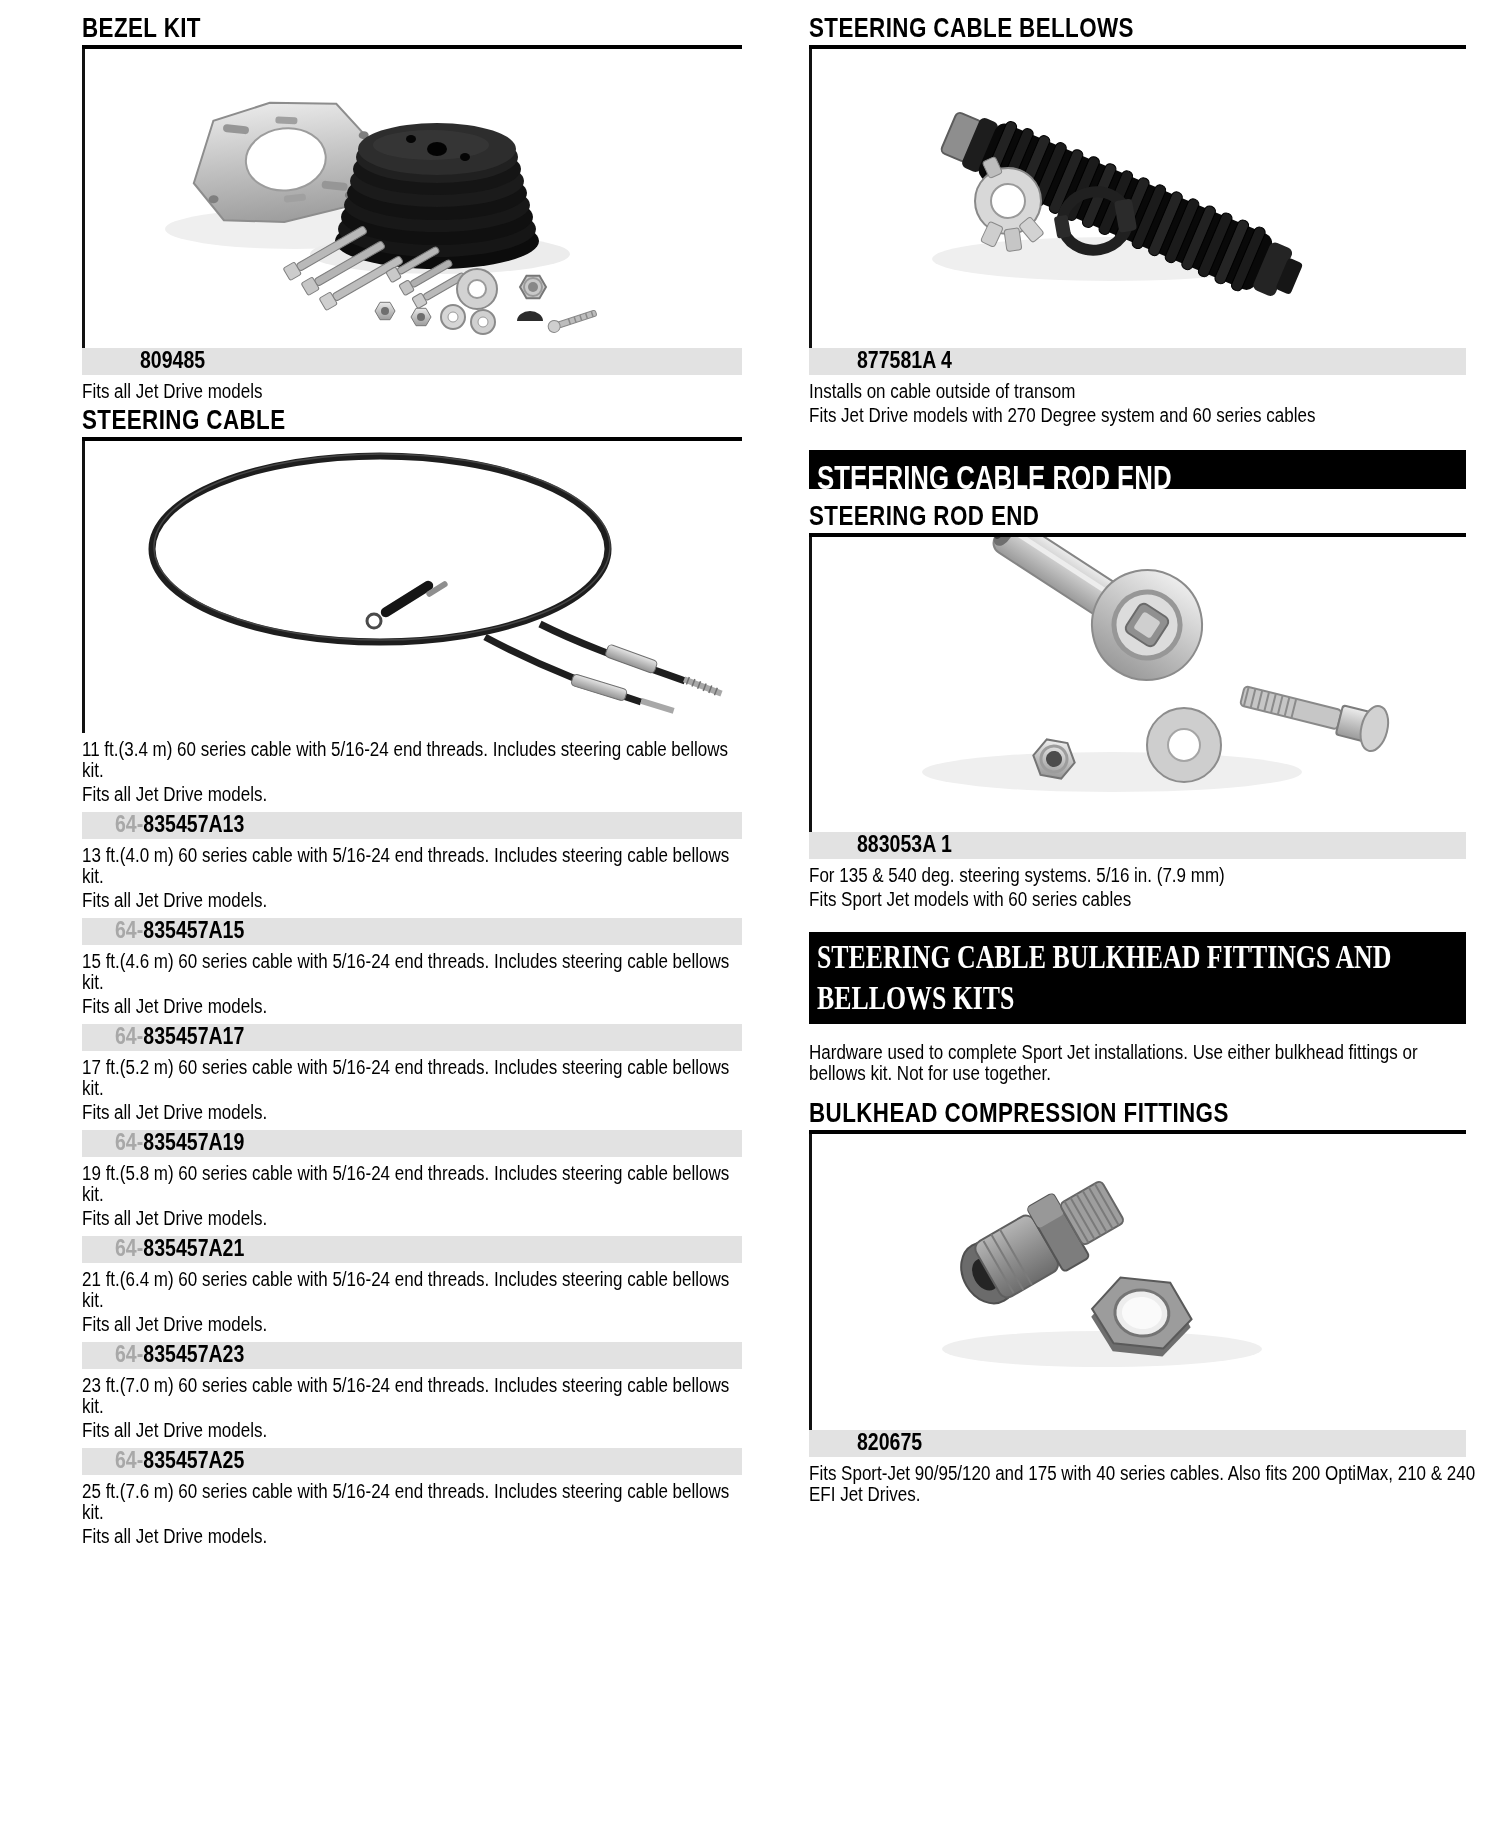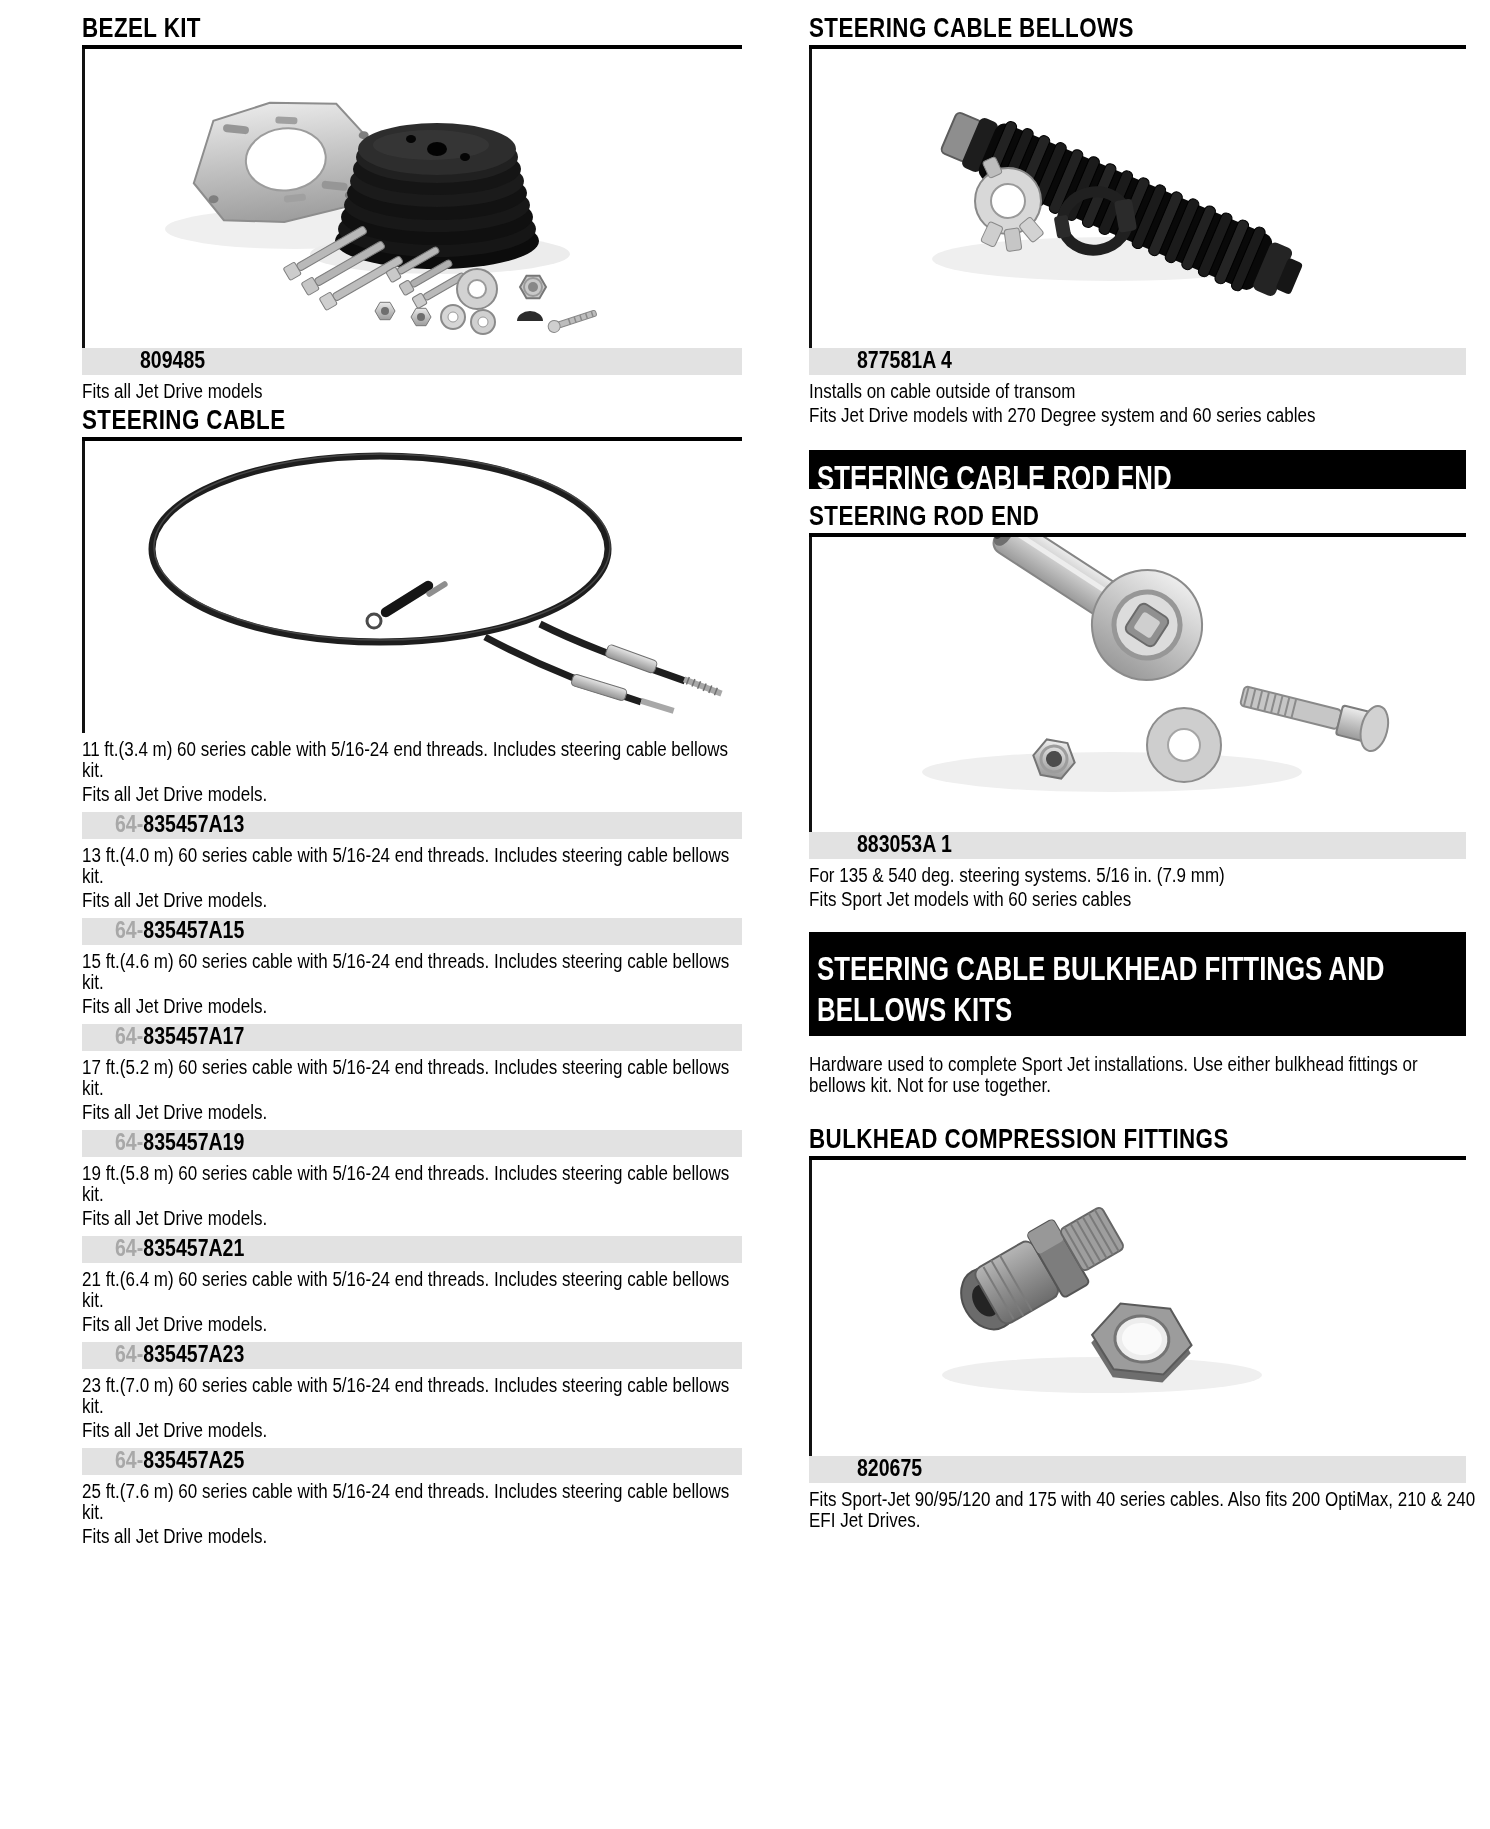--- a/index.html
+++ b/index.html
@@ -6,21 +6,21 @@
   body { font-family:"Liberation Sans", sans-serif; color:#000; }
   .page { position:relative; width:1490px; height:1829px; background:#fff; overflow:hidden; }
   .col { position:absolute; top:0; }
   .col-left  { left:82px;  width:660px; }
   .col-right { left:809px; width:657px; }
 
   
   .h2 { margin:15px 0 0 0; line-height:25px; padding-bottom:1px; border-bottom:4px solid #000; white-space:nowrap; }
   .h2.mt13 { margin-top:5px;text-decoration:underline; }
   .h2.mt14 { margin-top:14px; }
-  .h2.mt30 { margin-top:30px; }
+  .h2.mt30 { margin-top:16px; }
   .hc { display:inline-block; transform:scaleX(0.8); transform-origin:0 50%; font-weight:bold; font-size:28px; letter-spacing:0.5px; }
 
   
   .imgbox { border-left:3px solid #111; overflow:hidden; background:#fff; }
   .imgbox svg { display:block; }
 
   
   .pnbar { height:27px; background:#e2e2e2; overflow:hidden; white-space:nowrap; }
   .pn { display:inline-block; transform:scaleX(0.85); transform-origin:0 50%; font-weight:bold; font-size:23px; line-height:25px; margin-left:58px; }
   .pn.withprefix { margin-left:33px; }
@@ -33,21 +33,21 @@
   .body.wide { width:800px; }
   .note1, .desc { margin-top:6px; }
   .note2 { margin-top:3px; }
   .fits { margin-top:3px; margin-bottom:7px; }
   .intro { margin-top:18px; }
 
   
   .banner { background:#000; color:#fff; overflow:hidden; }
   .banner1 { margin-top:24px; height:39px; }
   .banner1 .bc { line-height:55px; }
-  .banner2 { margin-top:22px; height:88px; padding-top:16px; }
+  .banner2 { margin-top:22px; height:88px; padding-top:4px;font-family:Liberation Serif, serif; }
   .banner2 .bc { line-height:41px; width:860px; }
   .bc { display:inline-block; transform:scaleX(0.76); transform-origin:0 0; font-weight:bold; font-size:34px; margin-left:8px; }
 </style>
 </head>
 <body>
 
 <div class="page">
 
   <div class="col col-left">
 

